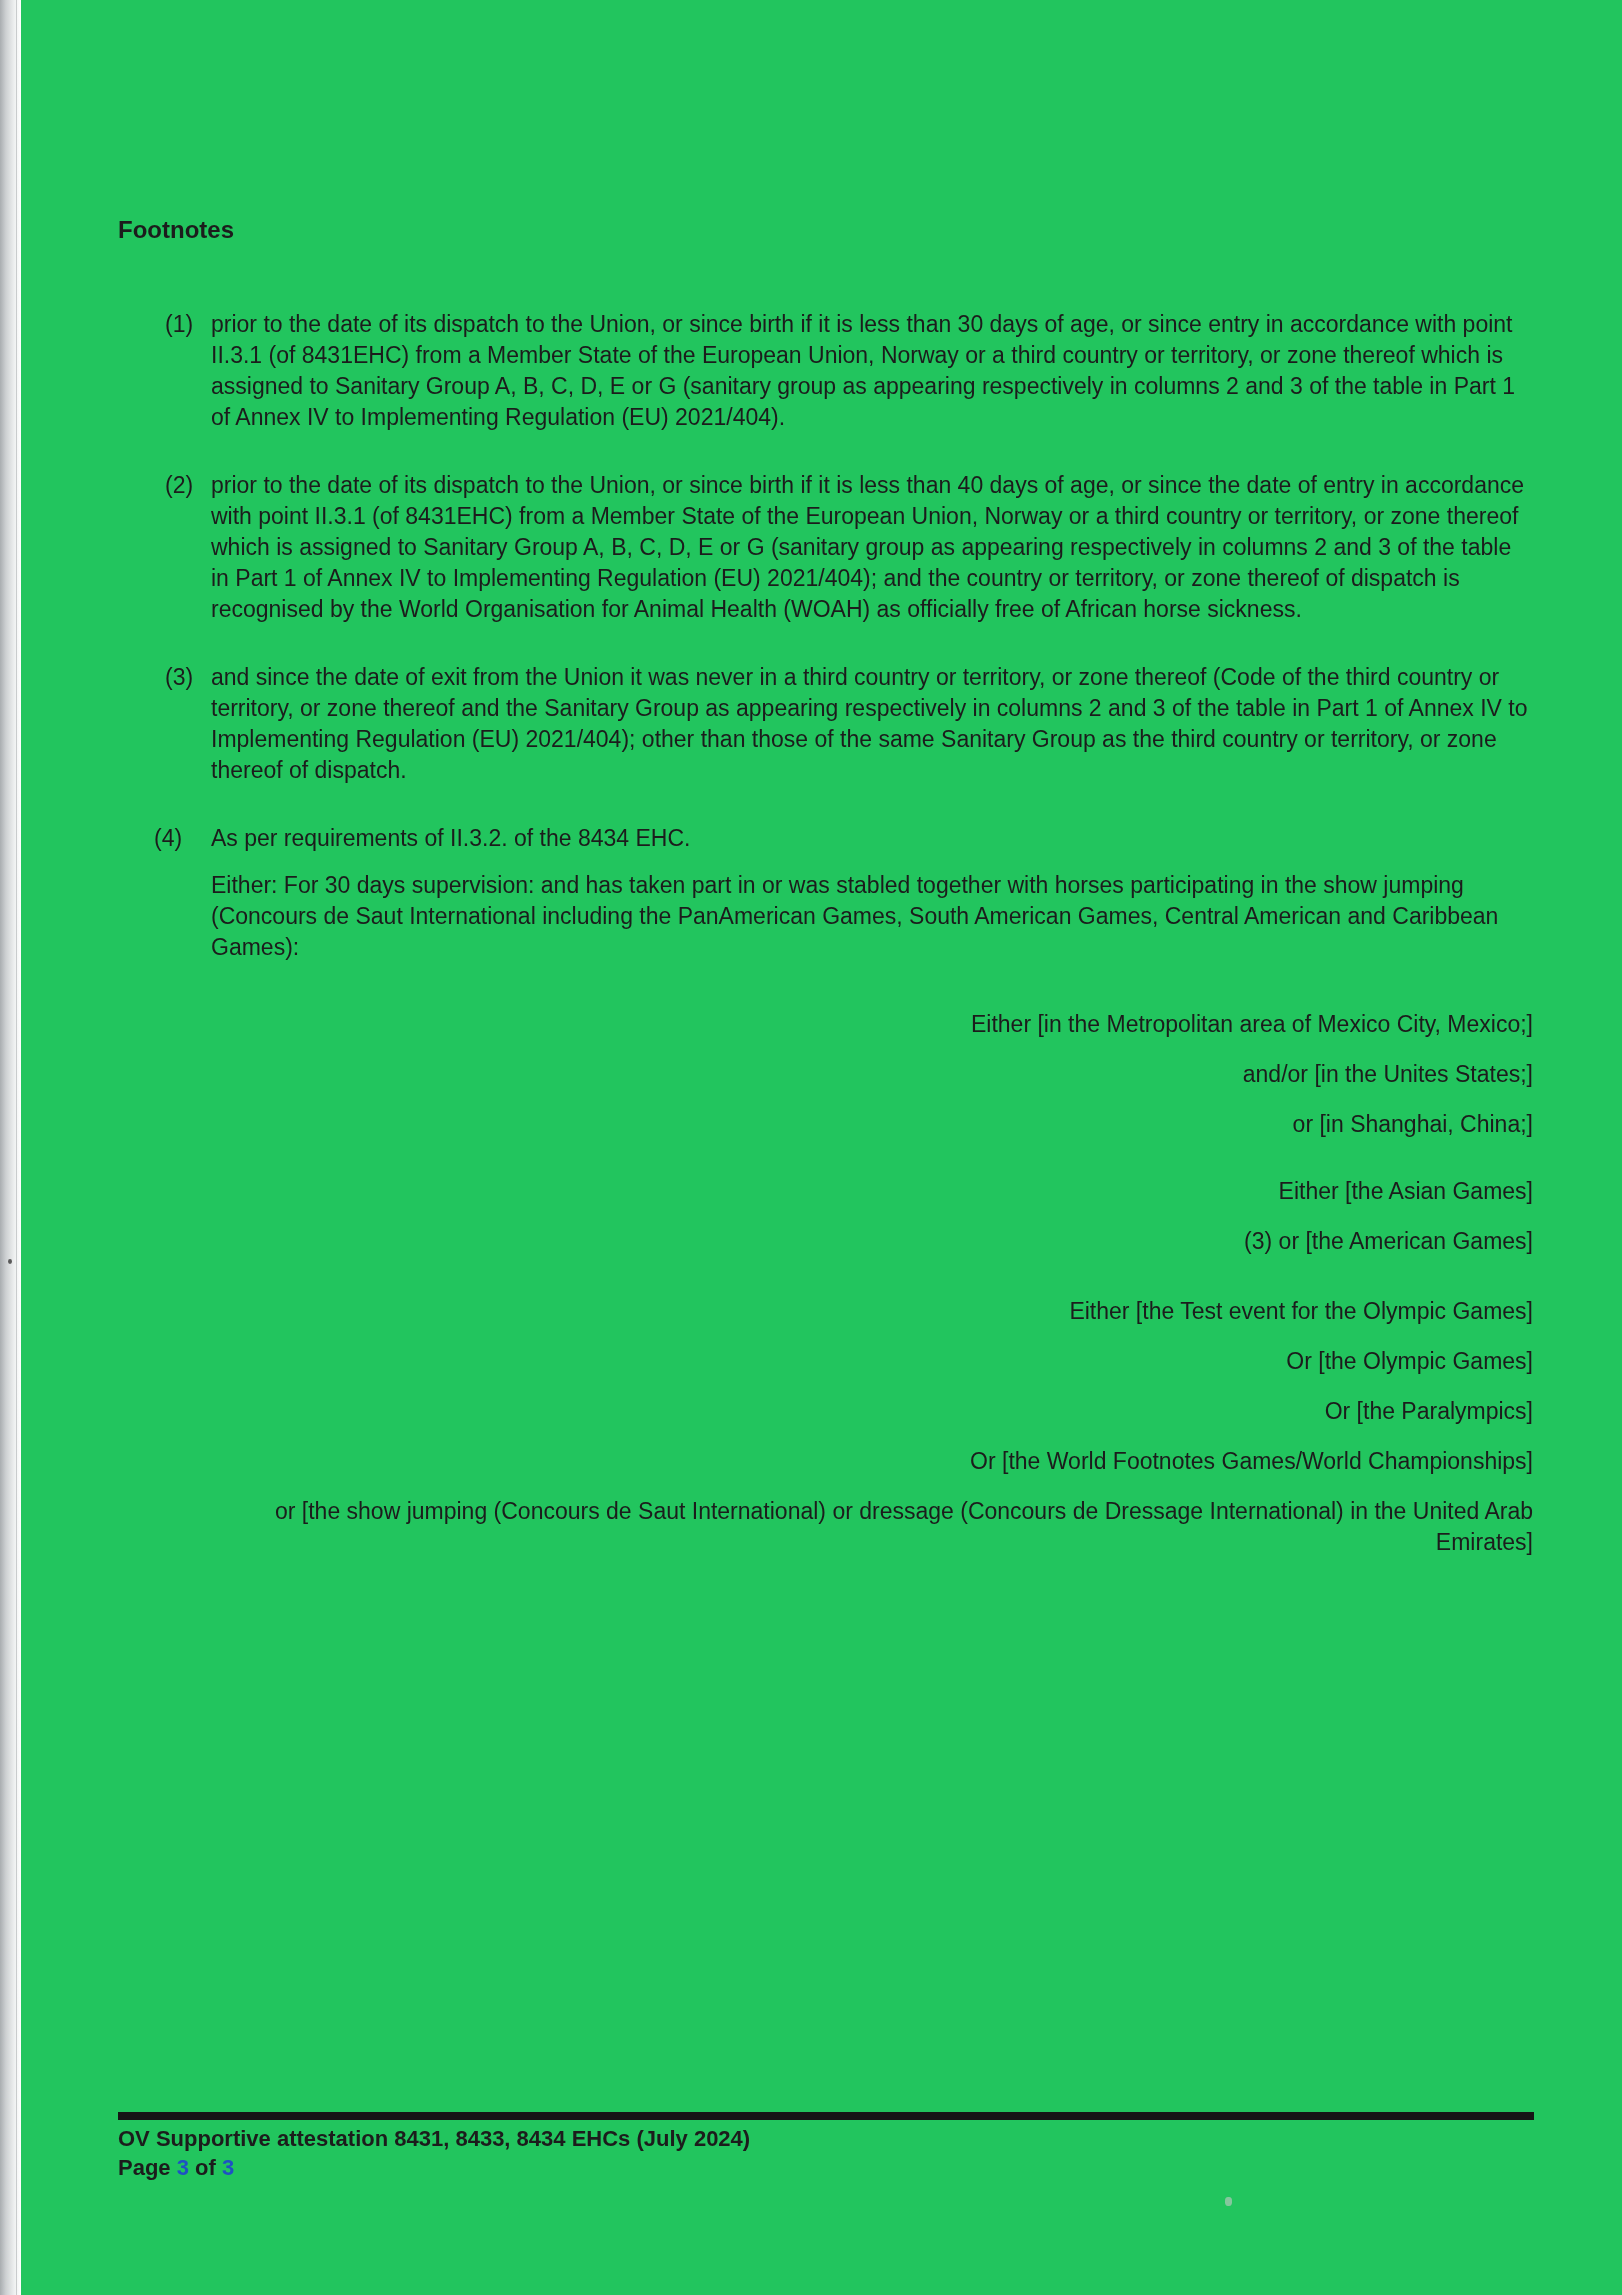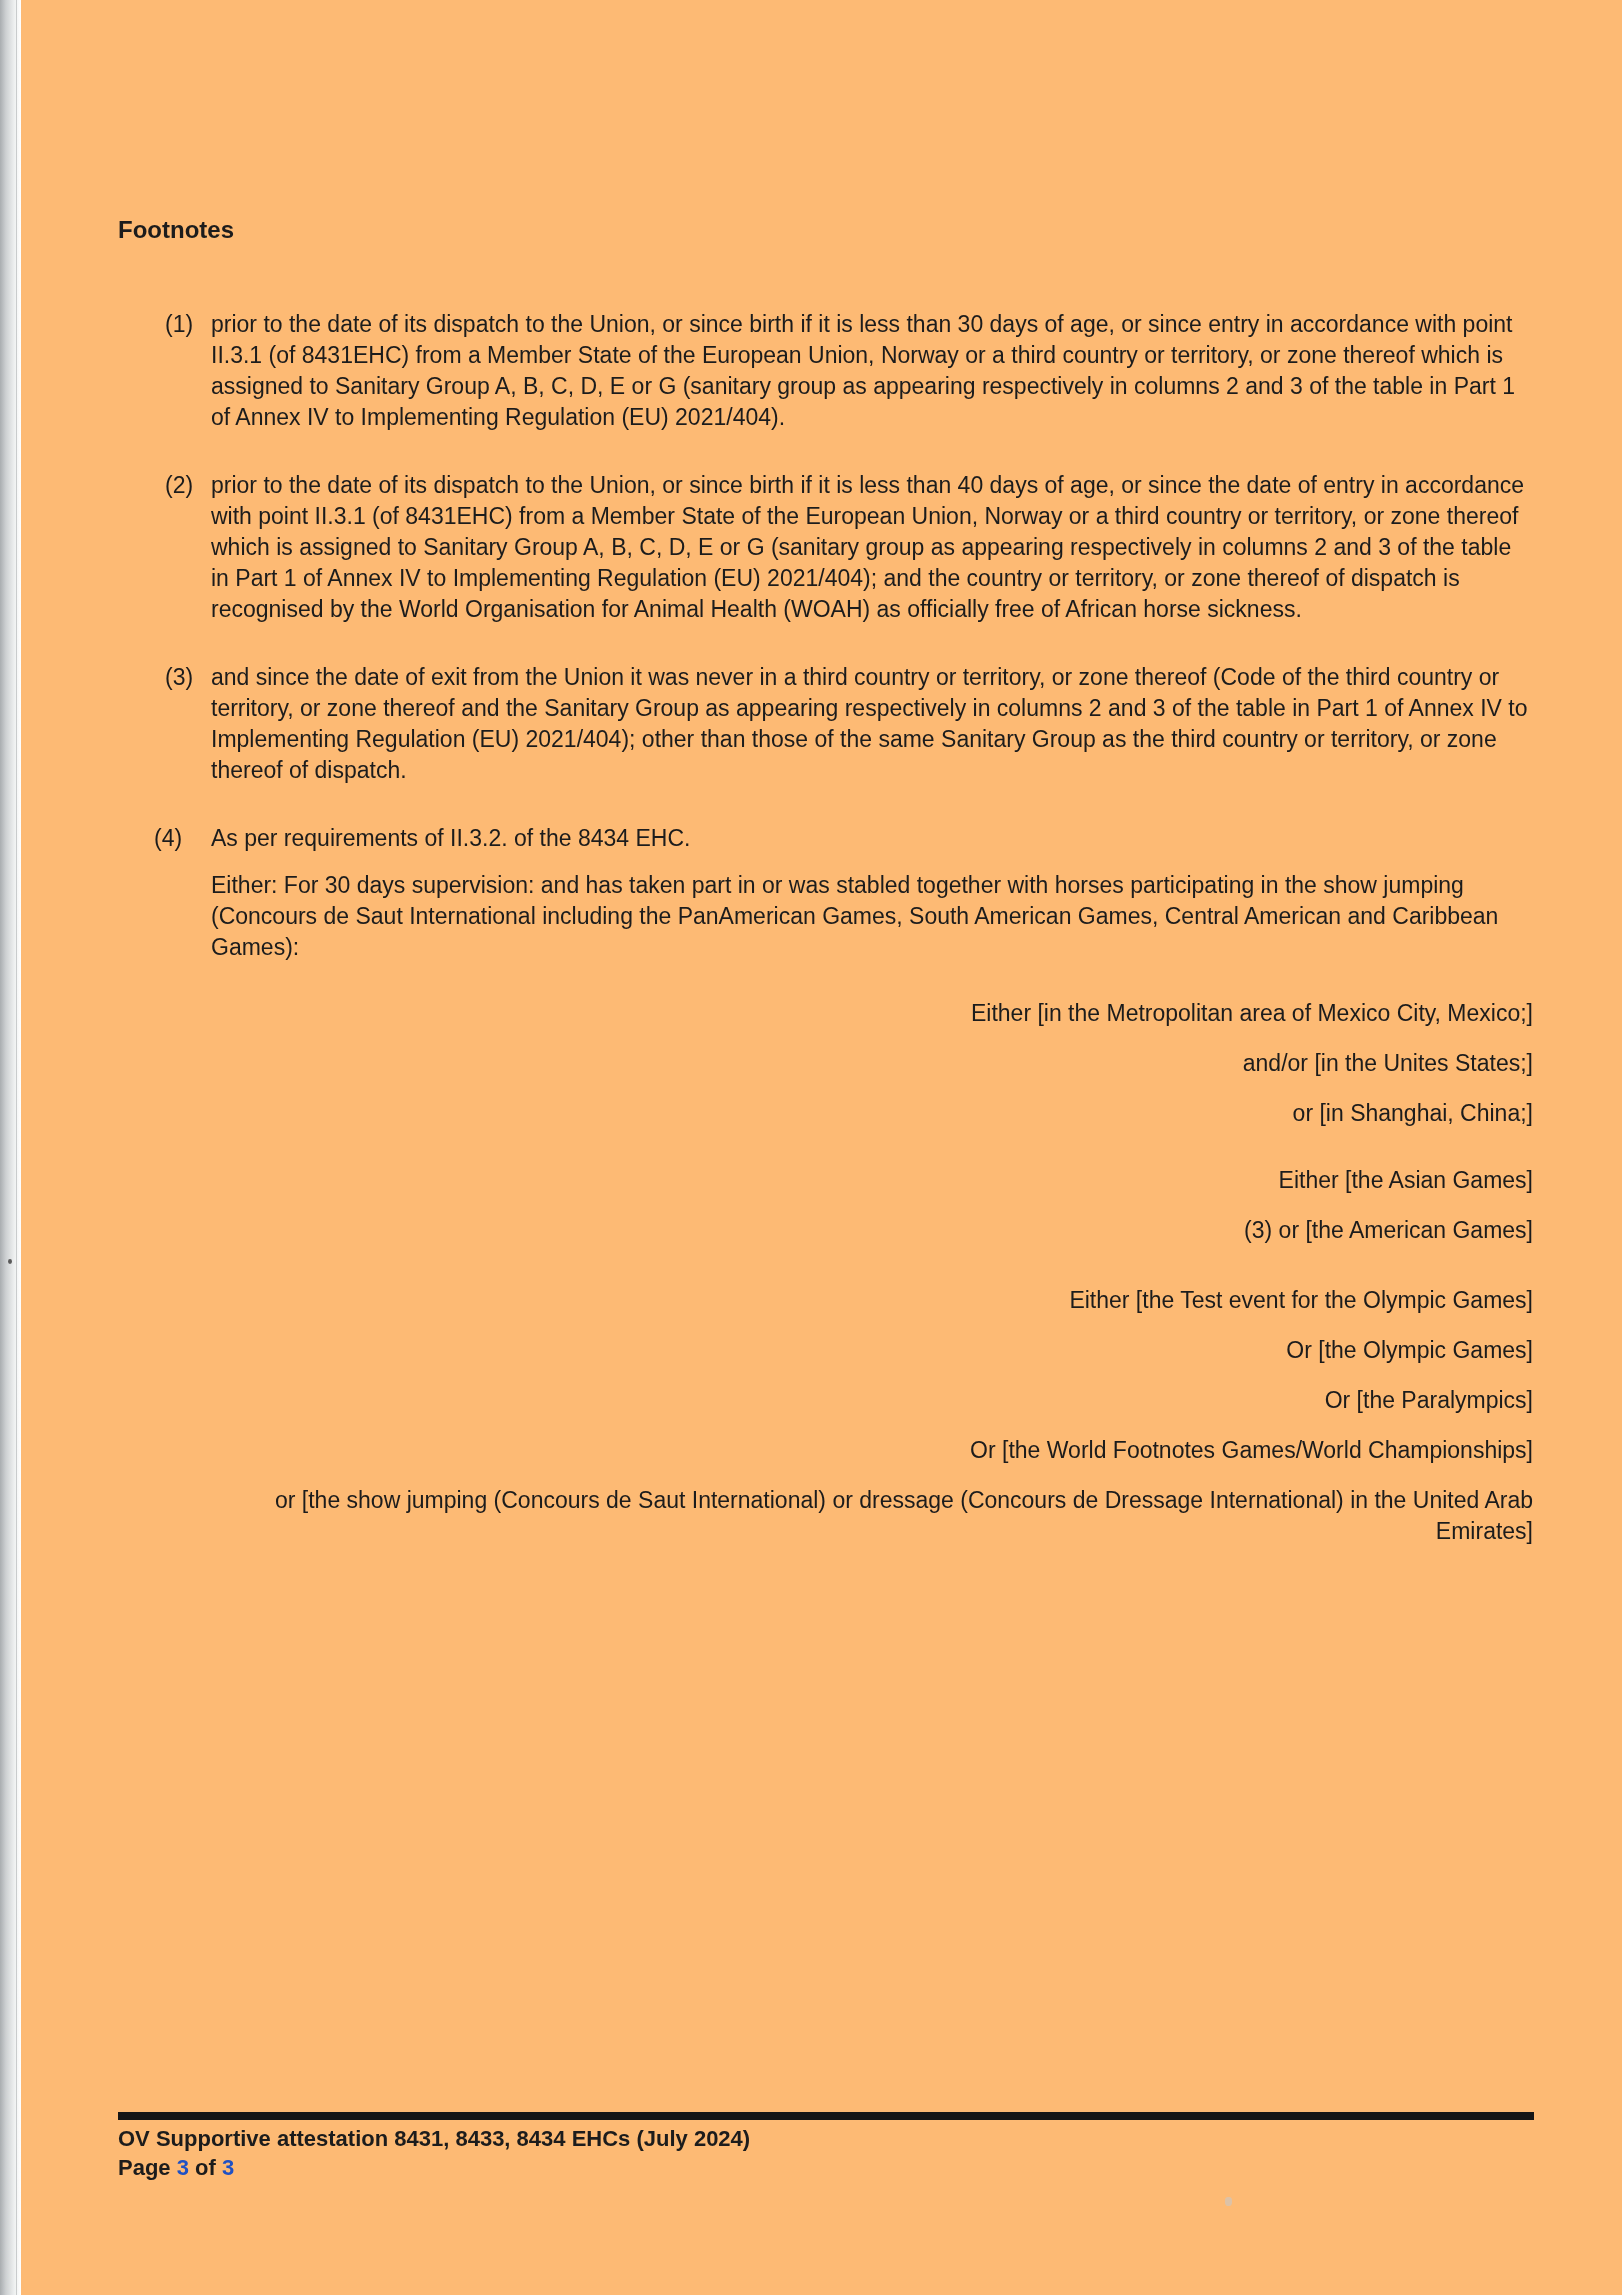--- a/index.html
+++ b/index.html
@@ -4,21 +4,21 @@
 <style>
   html, body {
     margin: 0;
     padding: 0;
     background: #ffffff;
   }
   .page {
     position: relative;
     width: 1622px;
     height: 2295px;
-    background: #fdba74;
+    background: #22c55e;
     font-family: "Liberation Sans", sans-serif;
     color: #1c1c1c;
     overflow: hidden;
   }
   
   .scan-edge {
     position: absolute;
     left: 0; top: 0;
     width: 21px; height: 100%;
     background: linear-gradient(90deg, #a9adb0 0%, #cdd0d2 28%, #eef0f0 68%, #ffffff 100%);
@@ -70,21 +70,21 @@
     top: 0;
   }
   .fn.fn4 .num { left: 36px; }
   .fn.fn4 { margin-bottom: 16px; }
   .block { margin: 0; }
   .block-b { margin-top: 36px; }
   .block-c { margin-top: 39px; }
   .block-intro {
     margin: 0 0 18.4px 93px;
   }
-  .block-a .block-intro { margin-bottom: 35px; }
+  .block-a .block-intro { margin-bottom: 46px; }
   .item {
     margin: 0 0 19px 76px;
     text-align: right;
   }
   .footer {
     position: absolute;
     left: 118px;
     top: 2112px;
     width: 1416px;
     font-size: 22px;

